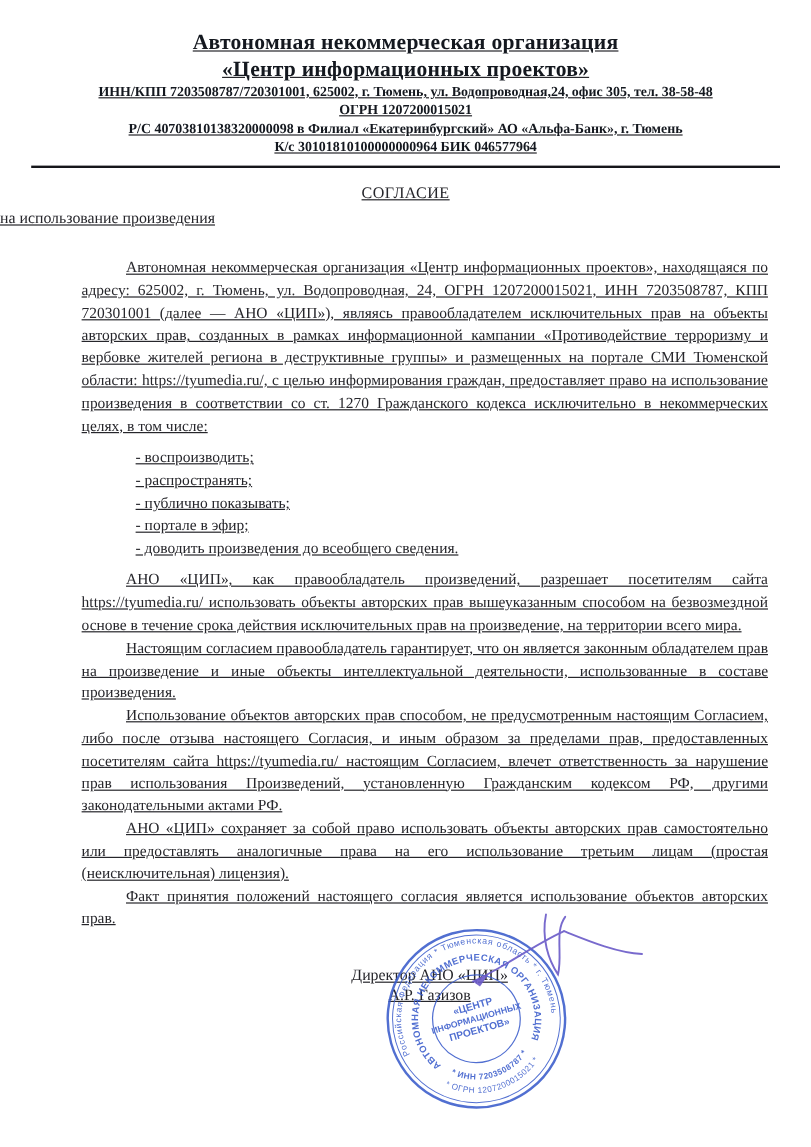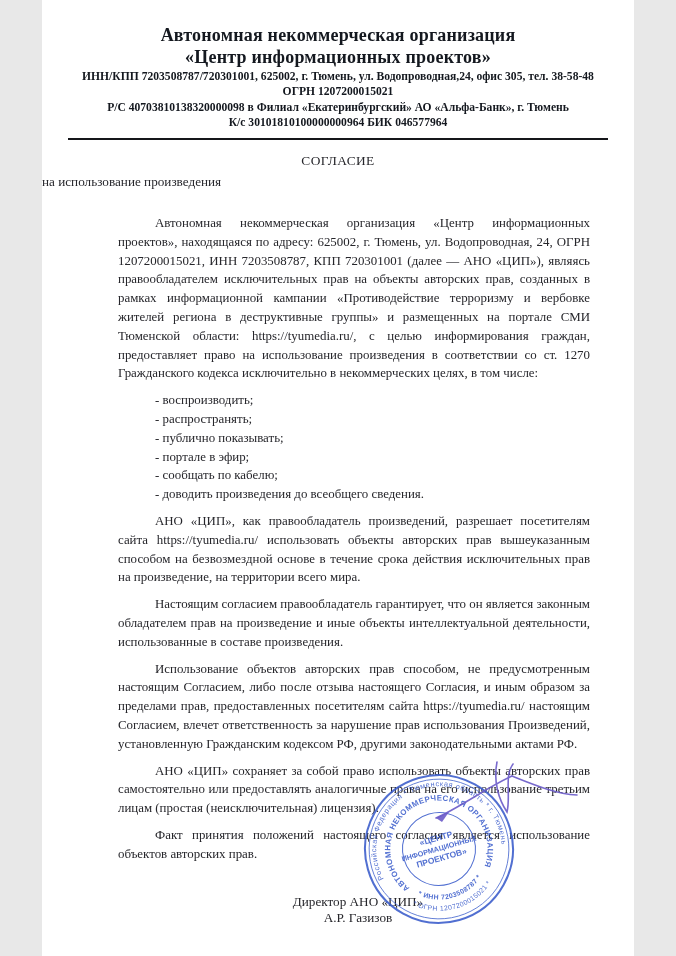--- a/index.html
+++ b/index.html
@@ -1,35 +1,36 @@
 <!DOCTYPE html>
 <html><head>
 <meta charset="utf-8">
 <style>
   html,body{margin:0;padding:0;background:#e8e8e8;}
   .page{
     position:relative;
-    width:592px;height:956px;
+    width:676px;height:956px;
     margin:0 auto;
     background:#ffffff;
     font-family:"Liberation Serif","DejaVu Serif",serif;
     color:#26262b;
     overflow:hidden;
     box-sizing:border-box;
+    text-decoration:underline;
   }
   .letterhead{padding-top:24px;text-align:center;color:#14181f;}
   .org-line1{font-size:18px;font-weight:bold;line-height:22px;letter-spacing:.2px;}
   .org-line2{font-size:18px;font-weight:bold;line-height:23px;letter-spacing:.2px;}
   .detail{font-size:11.6px;font-weight:bold;line-height:15.4px;}
   .detail:first-of-type{margin-top:3px;}
   .rule{height:2.4px;background:#15161a;margin:7px 26px 0 26px;}
   .doc-title{margin-top:13px;text-align:center;font-size:13.4px;letter-spacing:.4px;}
   .doc-subtitle{margin-top:5px;text-align:left;font-size:13.2px;}
   .body{margin:24px 36px 0 68px;font-size:12.9px;line-height:18.8px;text-align:justify;}
-  .body p{margin:8px;text-indent:37px;}
+  .body p{margin:0;text-indent:37px;}
   .list{margin:8px;}
   .list .li{margin-left:37px;text-align:left;}
   .sig-row{
     display:flex;justify-content:space-between;align-items:center;
     margin:30px 50px 0 90px;font-size:13.2px;flex-direction:column;
   }
   .stamp-wrap{position:absolute;left:316px;top:768px;width:162px;height:162px;}
   .stamp-wrap svg{display:block;}
   .signature-ink{position:absolute;left:372px;top:752px;width:185px;height:85px;pointer-events:none;}
 </style>
@@ -51,21 +52,20 @@
   <div class="doc-title">СОГЛАСИЕ</div>
   <div class="doc-subtitle">на использование произведения</div>
 
   <div class="body">
     <p>Автономная некоммерческая организация «Центр информационных проектов», находящаяся по адресу: 625002, г. Тюмень, ул. Водопроводная, 24, ОГРН 1207200015021, ИНН 7203508787, КПП 720301001 (далее — АНО «ЦИП»), являясь правообладателем исключительных прав на объекты авторских прав, созданных в рамках информационной кампании «Противодействие терроризму и вербовке жителей региона в деструктивные группы» и размещенных на портале СМИ Тюменской области: https://tyumedia.ru/, с целью информирования граждан, предоставляет право на использование произведения в соответствии со ст. 1270 Гражданского кодекса исключительно в некоммерческих целях, в том числе:</p>
     <div class="list">
       <div class="li">- воспроизводить;</div>
       <div class="li">- распространять;</div>
       <div class="li">- публично показывать;</div>
       <div class="li">- портале в эфир;</div>
-      <div class="li">- сообщать по кабелю;</div>
       <div class="li">- доводить произведения до всеобщего сведения.</div>
     </div>
     <p>АНО «ЦИП», как правообладатель произведений, разрешает посетителям сайта https://tyumedia.ru/ использовать объекты авторских прав вышеуказанным способом на безвозмездной основе в течение срока действия исключительных прав на произведение, на территории всего мира.</p>
     <p>Настоящим согласием правообладатель гарантирует, что он является законным обладателем прав на произведение и иные объекты интеллектуальной деятельности, использованные в составе произведения.</p>
     <p>Использование объектов авторских прав способом, не предусмотренным настоящим Согласием, либо после отзыва настоящего Согласия, и иным образом за пределами прав, предоставленных посетителям сайта https://tyumedia.ru/ настоящим Согласием, влечет ответственность за нарушение прав использования Произведений, установленную Гражданским кодексом РФ, другими законодательными актами РФ.</p>
     <p>АНО «ЦИП» сохраняет за собой право использовать объекты авторских прав самостоятельно или предоставлять аналогичные права на его использование третьим лицам (простая (неисключительная) лицензия).</p>
     <p>Факт принятия положений настоящего согласия является использование объектов авторских прав.</p>
   </div>
 
   <div class="sig-row">

